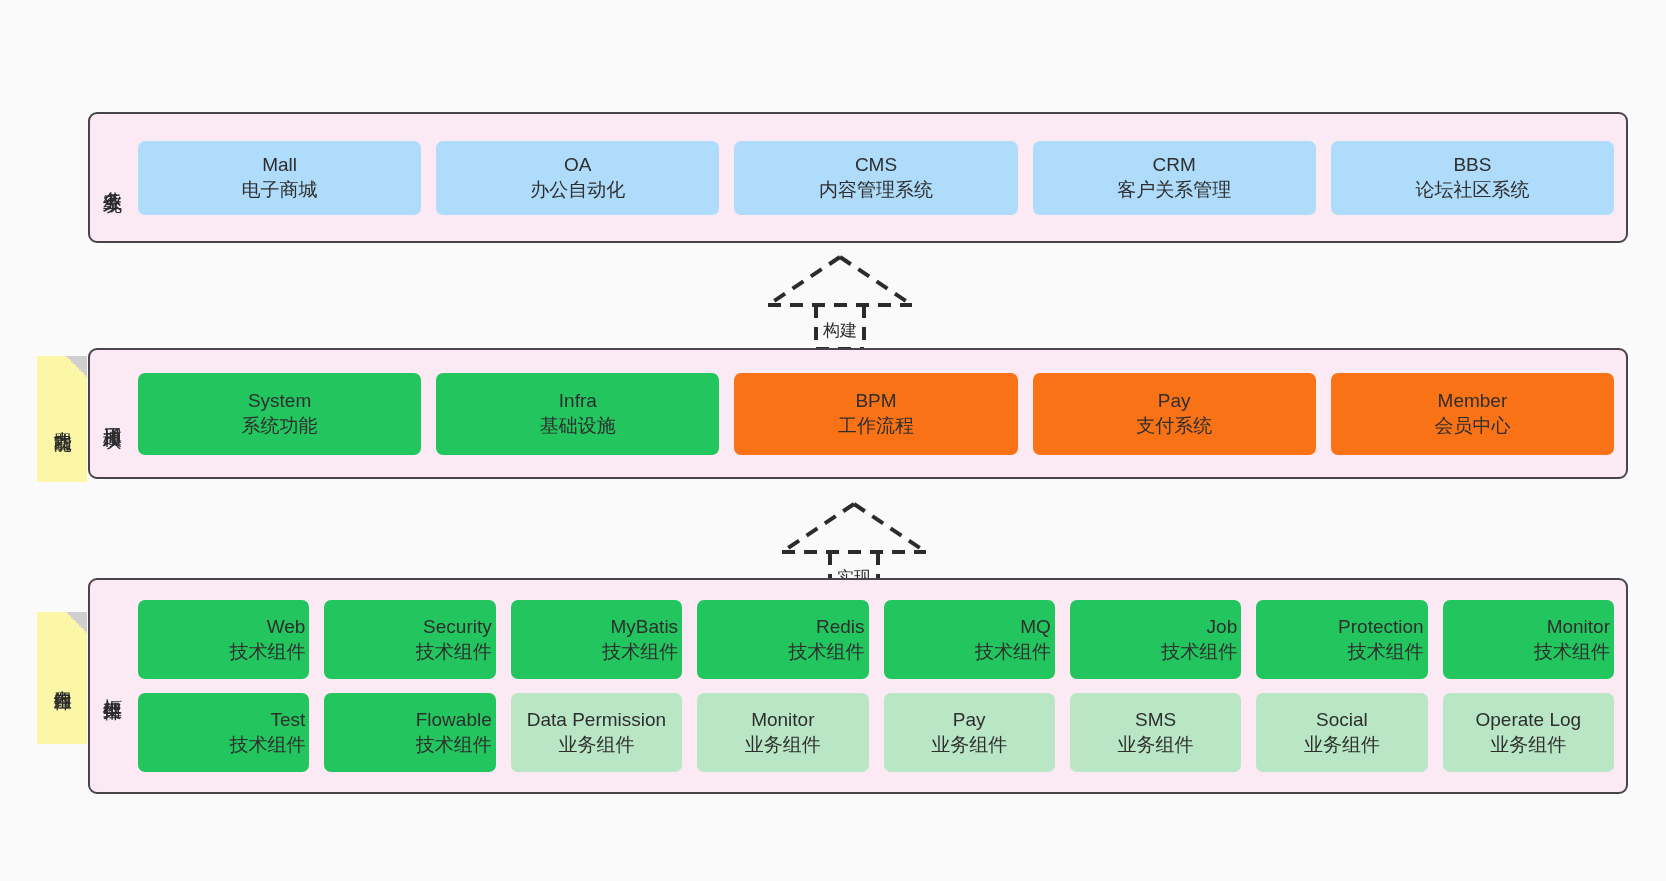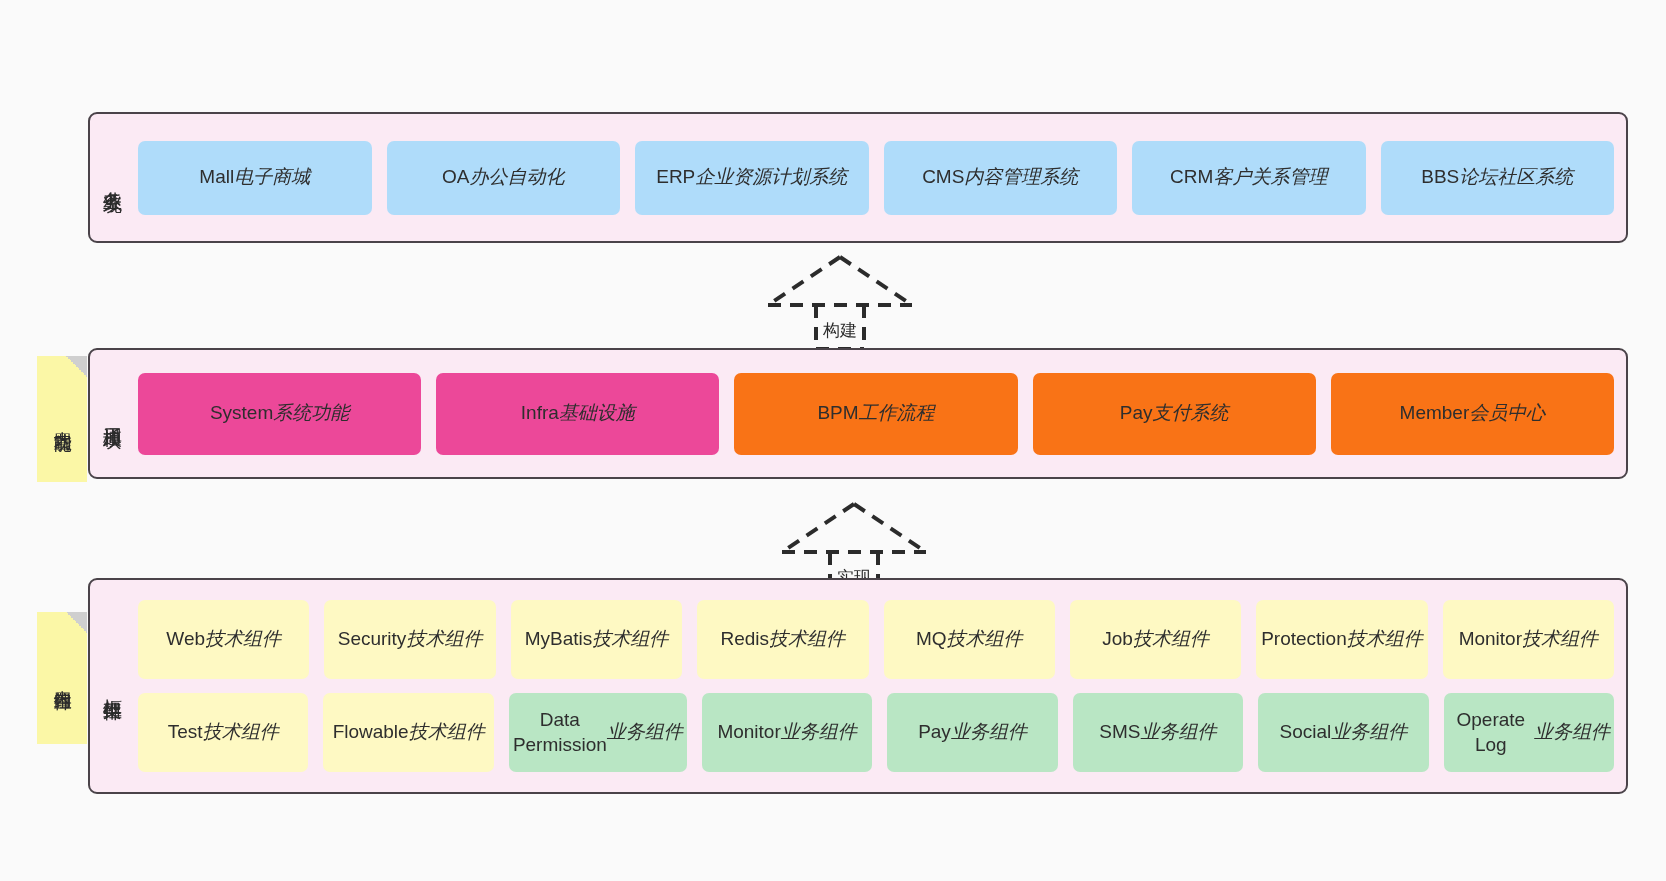--- a/index.html
+++ b/index.html
@@ -50,38 +50,38 @@
     gap: 14px;
   }
   .row {
     display: flex;
     gap: 15px;
   }
   .cell {
     flex: 1 1 0;
     border-radius: 7px;
     display: flex;
-    flex-direction: row;
+    flex-direction: column;
     align-items: center;
     justify-content: center;
     text-align: center;
     font-size: 19px;
     color: #2e2e2e;
     line-height: 1.28;
     padding: 6px 4px;
     user-select: none;
   }
   .cell .en { white-space: normal; }
-  .cell .cn { white-space: nowrap; font-style: italic; }
+  .cell .cn { white-space: nowrap; }
 
   
   .c-blue        { background: #afdcfa; }
-  .c-red         { background: #ec4899; }
+  .c-red         { background: #22c55e; }
   .c-pink        { background: #f97316; }
-  .c-green       { background: #fef9c3; }
+  .c-green       { background: #22c55e; align-items: flex-end; }
   .c-lightgreen  { background: #b9e6c4; }
 
   
   #layer-business  { left: 88px;  top: 112px; width: 1540px; height: 131px; }
   #layer-business .cell { height: 74px; }
 
   #layer-modules   { left: 88px;  top: 348px; width: 1540px; height: 131px; }
   #layer-modules .cell { height: 82px; }
 
   #layer-framework { left: 88px;  top: 578px; width: 1540px; height: 216px; }
@@ -144,24 +144,20 @@
     <div class="layer-title">业务系统</div>
     <div class="layer-body">
       <div class="row">
         <div class="cell c-blue">
           <span class="en">Mall</span>
           <span class="cn">电子商城</span>
         </div>
         <div class="cell c-blue">
           <span class="en">OA</span>
           <span class="cn">办公自动化</span>
-        </div>
-        <div class="cell c-blue">
-          <span class="en">ERP</span>
-          <span class="cn">企业资源计划系统</span>
         </div>
         <div class="cell c-blue">
           <span class="en">CMS</span>
           <span class="cn">内容管理系统</span>
         </div>
         <div class="cell c-blue">
           <span class="en">CRM</span>
           <span class="cn">客户关系管理</span>
         </div>
         <div class="cell c-blue">

